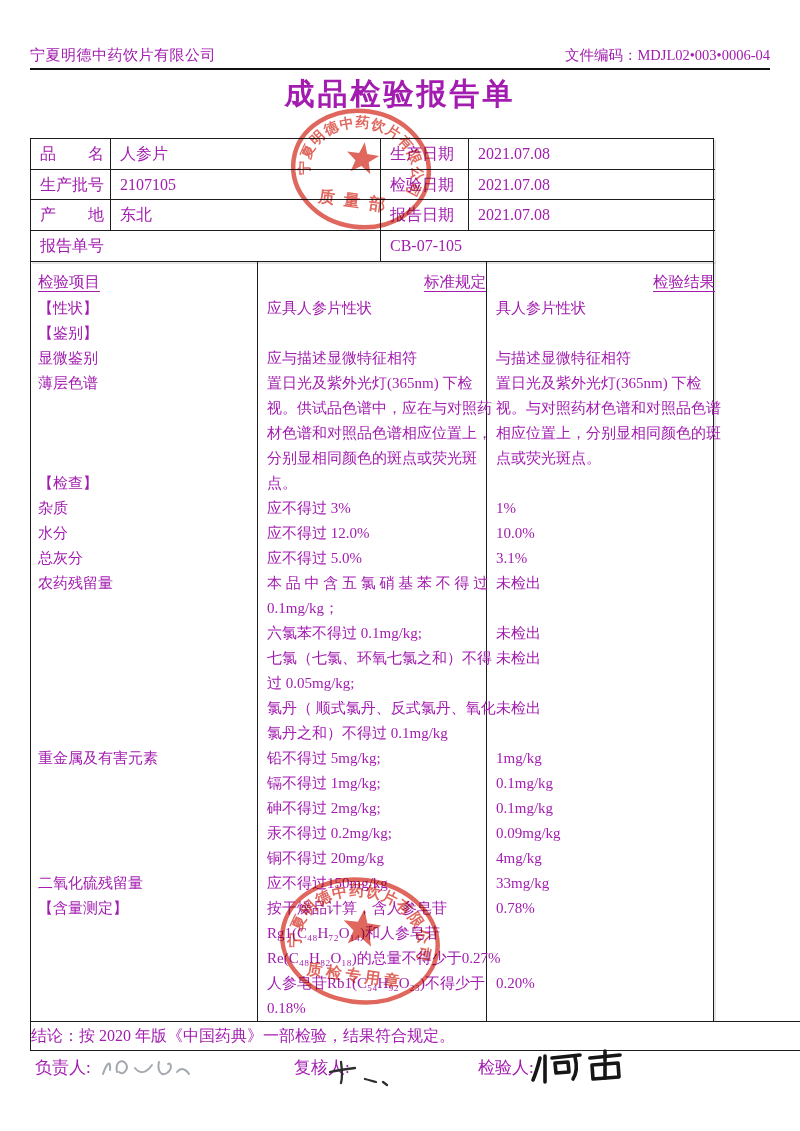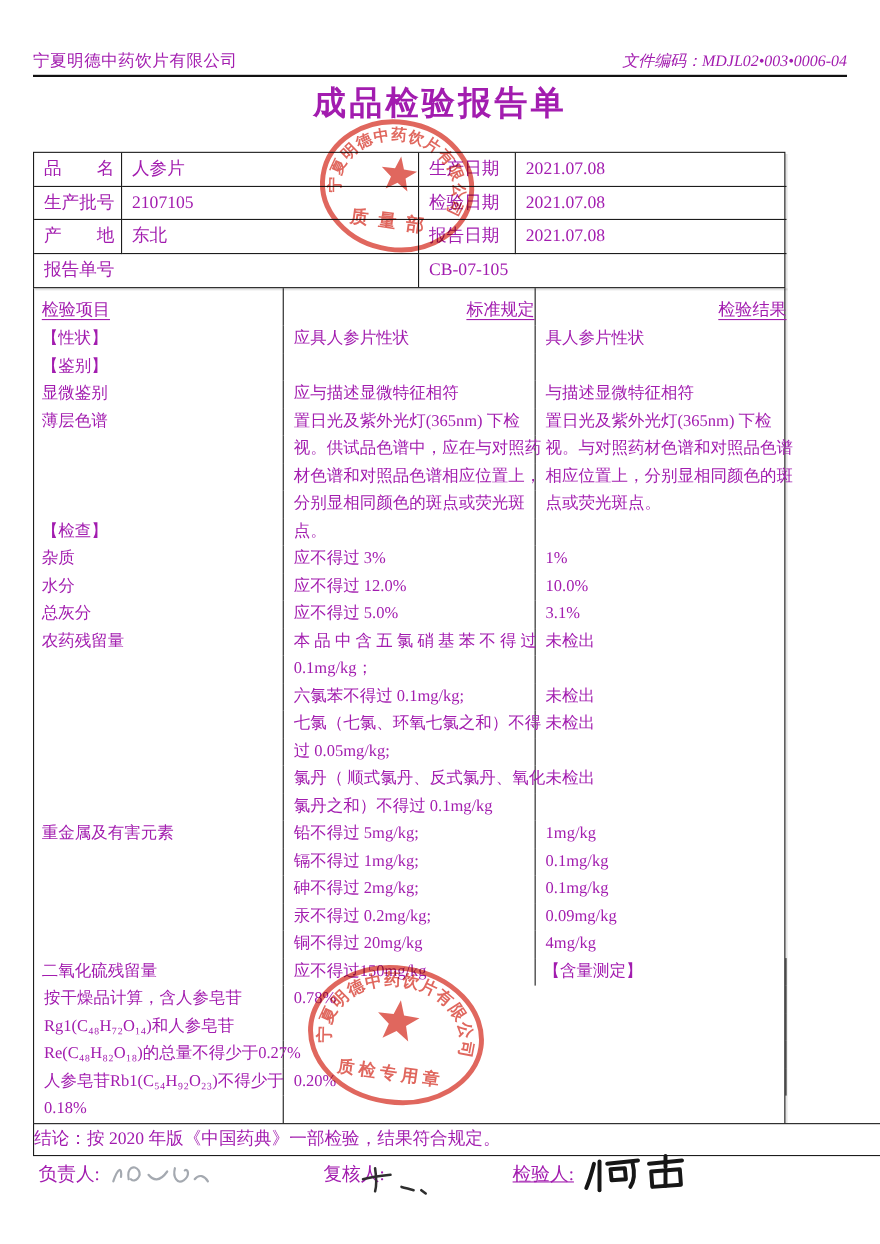--- a/index.html
+++ b/index.html
@@ -3,21 +3,21 @@
 <meta charset="utf-8">
 <style>
   html,body{margin:0;padding:0;background:#e8e8e8;}
   .page{
     position:relative;width:800px;height:1131px;background:#ffffff;
     font-family:"Liberation Serif","DejaVu Serif",serif;color:#a21caf;
     overflow:hidden;margin:0 auto;
   }
   
   .company{position:absolute;left:30px;top:46px;font-size:15px;letter-spacing:.5px;}
-  .doccode{position:absolute;right:30px;top:46px;font-size:14.5px;font-style:italic;}
+  .doccode{position:absolute;right:30px;top:46px;font-size:14.5px;}
   .headrule{position:absolute;left:30px;top:68px;width:740px;height:2.3px;background:#111;}
   .title{position:absolute;left:0;top:74px;width:800px;text-align:center;
          font-size:30px;font-weight:700;letter-spacing:3px;
          font-family:"Liberation Sans","DejaVu Sans",sans-serif;}
   
   .info-table{
     position:absolute;left:30px;top:138px;width:684px;box-sizing:border-box;
     border:1.6px solid #1c1c1c;display:grid;
     grid-template-columns:80px 270px 88px 246px;grid-auto-rows:30.5px;
     font-size:16px;box-shadow:2px 2px 0 rgba(0,0,0,.10);
@@ -43,21 +43,21 @@
   .main-table .hd{line-height:40px;font-size:15.5px;}
   .main-table .hd span{text-decoration:underline;text-underline-offset:4px;}
   .main-table .hd.c2,.main-table .hd.c3{text-align:right;padding-left:0;}
   
   .conclusion{
     position:absolute;left:30px;top:1021px;width:780px;height:30px;box-sizing:border-box;
     border:1.6px solid #1c1c1c;font-size:16px;line-height:27px;padding-left:0;white-space:nowrap;
   }
   .sigrow{position:absolute;left:0;top:1056px;width:800px;height:50px;font-size:17px;}
   .siglabel{position:absolute;top:0;}
-  .lab-a{left:35px;} .lab-b{left:268px;margin-left:26px;} .lab-c{left:466px;text-decoration:underline;}
+  .lab-a{left:35px;} .lab-b{left:268px;margin-left:26px;} .lab-c{left:478px;}
   .sigsvg{position:absolute;}
   
   .stamps{position:absolute;left:0;top:0;width:800px;height:1131px;
           mix-blend-mode:multiply;opacity:.82;pointer-events:none;}
 </style>
 </head>
 <body>
 
 <div class="page">
 
@@ -154,20 +154,21 @@
       <div class="cell c2">砷不得过 2mg/kg;</div>
       <div class="cell c3">0.1mg/kg</div>
       <div class="cell c1"></div>
       <div class="cell c2">汞不得过 0.2mg/kg;</div>
       <div class="cell c3">0.09mg/kg</div>
       <div class="cell c1"></div>
       <div class="cell c2">铜不得过 20mg/kg</div>
       <div class="cell c3">4mg/kg</div>
       <div class="cell c1">二氧化硫残留量</div>
       <div class="cell c2">应不得过150mg/kg</div>
+      <div class="cell c3">33mg/kg</div>
       <div class="cell c1">【含量测定】</div>
       <div class="cell c2">按干燥品计算，含人参皂苷</div>
       <div class="cell c3">0.78%</div>
       <div class="cell c1"></div>
       <div class="cell c2">Rg1(C₄₈H₇₂O₁₄)和人参皂苷</div>
       <div class="cell c3"></div>
       <div class="cell c1"></div>
       <div class="cell c2">Re(C₄₈H₈₂O₁₈)的总量不得少于0.27%</div>
       <div class="cell c3"></div>
       <div class="cell c1"></div>

